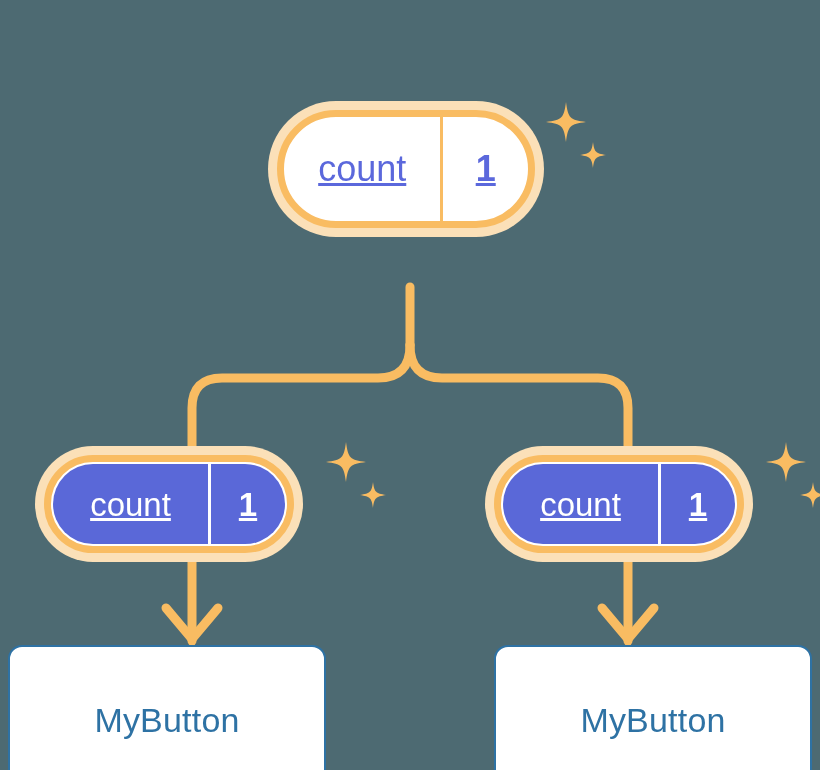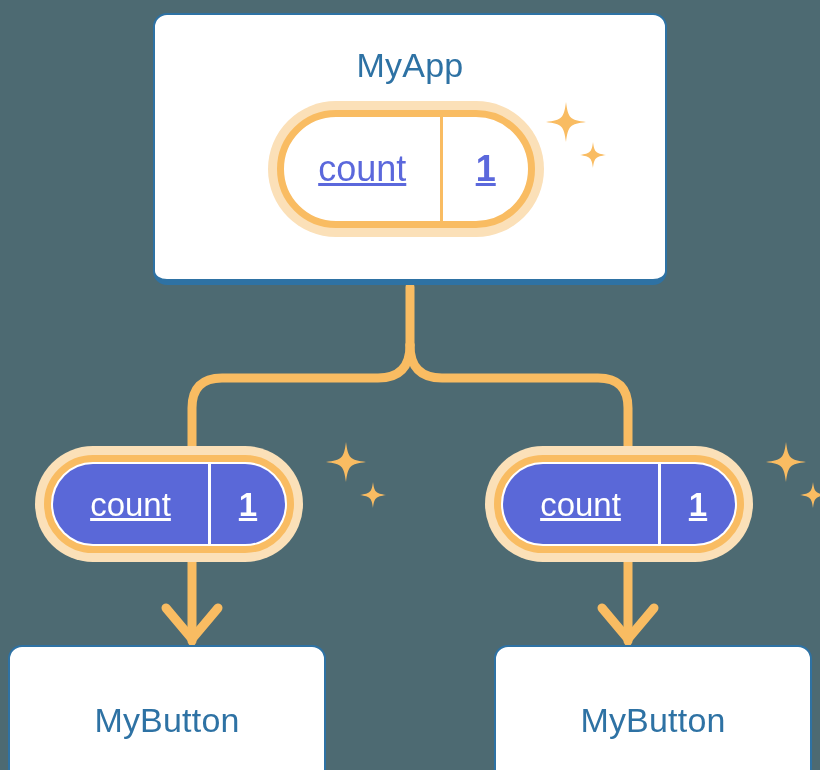--- a/index.html
+++ b/index.html
@@ -111,23 +111,20 @@
       <path d="M410 345 Q410 378 442 378 L598 378 Q628 378 628 408 L628 455"></path>
 
       <path d="M192 553 L192 641"></path>
       <path d="M166 608 L192 639 L218 608"></path>
 
       <path d="M628 553 L628 641"></path>
       <path d="M602 608 L628 639 L654 608"></path>
     </g>
   </svg>
 
-  <div class="card" id="card-app">
-    <div class="card-title">MyApp</div>
-  </div>
 
   <div class="pill-wrap" id="pill-app">
     <div class="pill">
       <div class="pill-key">count</div>
       <div class="pill-val">1</div>
     </div>
   </div>
 
   <svg class="sparkles" id="sparkles-app" width="74" height="78" viewBox="0 0 74 78">
     <path d="M28 2 C30 18 32 20 48 22 C32 24 30 26 28 42 C26 26 24 24 8 22 C24 20 26 18 28 2 Z" fill="#f9bc62"></path>

